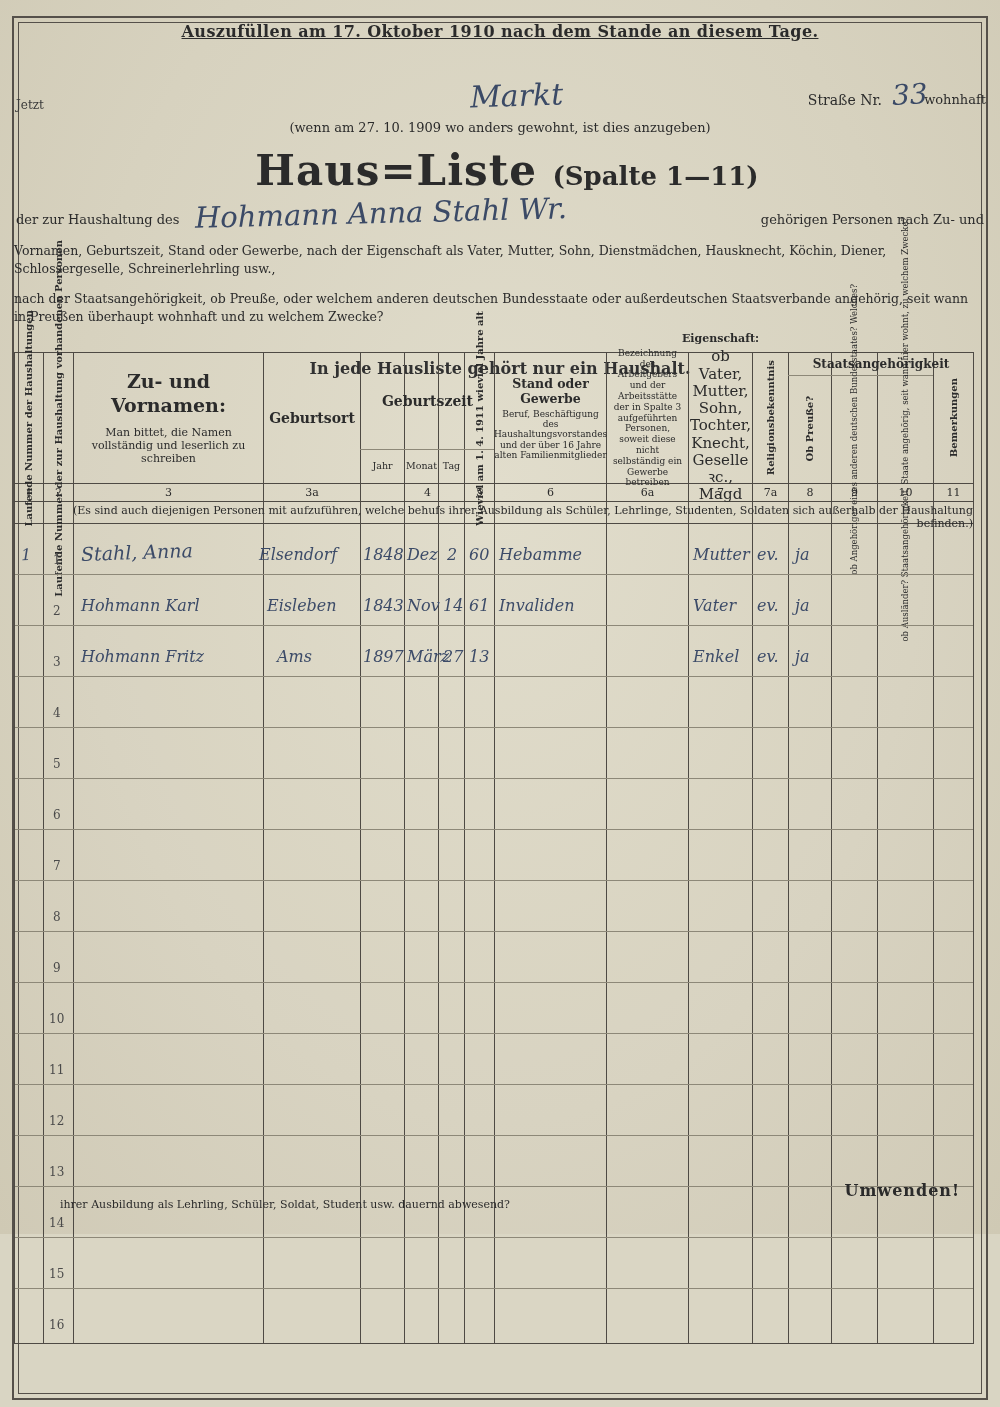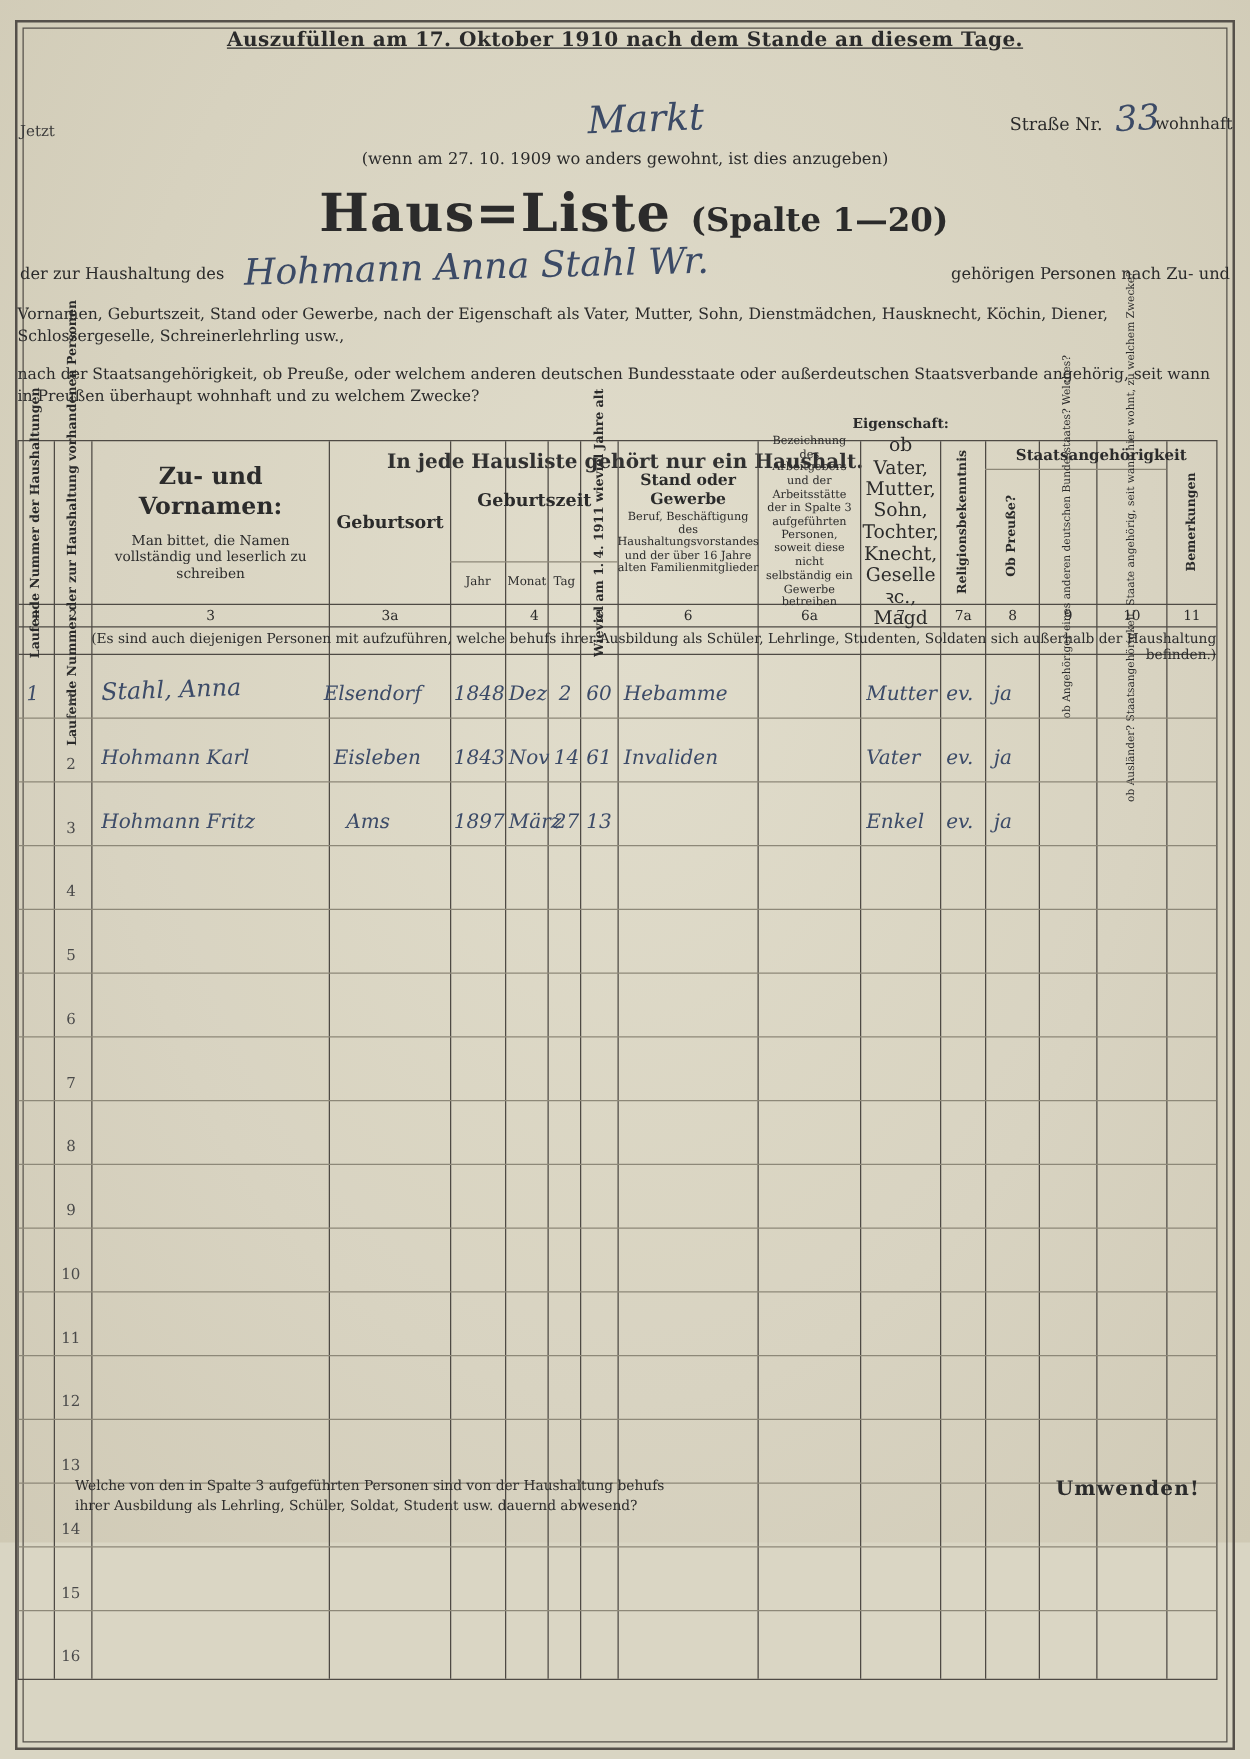--- a/index.html
+++ b/index.html
@@ -134,21 +134,21 @@
   <div class="lbl-jetzt">Jetzt</div>
   <div class="street-hand">Markt</div>
   <div class="street-label">Straße Nr.</div>
   <div class="street-no">33</div>
   <div class="wohnhaft">wohnhaft</div>
 
   <div class="subnote">(wenn am 27. 10. 1909 wo anders gewohnt, ist dies anzugeben)</div>
 
   <div class="title">
     <span class="title-line">Haus=Liste</span>
-    <span class="sp">(Spalte 1—20)</span>
+    <span class="sp">(Spalte 1—11)</span>
   </div>
 
   <div class="row-haushalt">der zur Haushaltung des</div>
   <div class="hh-hand">Hohmann Anna Stahl Wr.</div>
   <div class="hh-right">gehörigen Personen nach Zu- und</div>
 
   <div class="para p1">Vornamen, Geburtszeit, Stand oder Gewerbe, nach der Eigenschaft als Vater, Mutter, Sohn, Dienstmädchen, Hausknecht, Köchin, Diener, Schlossergeselle, Schreinerlehrling usw.,</div>
   <div class="para p2">nach der Staatsangehörigkeit, ob Preuße, oder welchem anderen deutschen Bundesstaate oder außerdeutschen Staatsverbande angehörig, seit wann in Preußen überhaupt wohnhaft und zu welchem Zwecke?</div>
   <div class="center-note">In jede Hausliste gehört nur ein Haushalt.</div>
 
@@ -316,17 +316,16 @@
     <div class="hw sm" style="left:348px;top:294px">1897</div>
     <div class="hw sm" style="left:392px;top:294px">März</div>
     <div class="hw sm" style="left:428px;top:294px">27</div>
     <div class="hw sm" style="left:454px;top:294px">13</div>
     <div class="hw sm" style="left:678px;top:294px">Enkel</div>
     <div class="hw sm" style="left:742px;top:294px">ev.</div>
     <div class="hw sm" style="left:780px;top:294px">ja</div>
   </div>
 
   <div class="footer-note">
-    <div>Welche von den in Spalte 3 aufgeführten Personen sind von der Haushaltung behufs</div>
     <div>ihrer Ausbildung als Lehrling, Schüler, Soldat, Student usw. dauernd abwesend?</div>
   </div>
   <div class="umwenden">Umwenden!</div>
 </div>
 
 </body></html>

